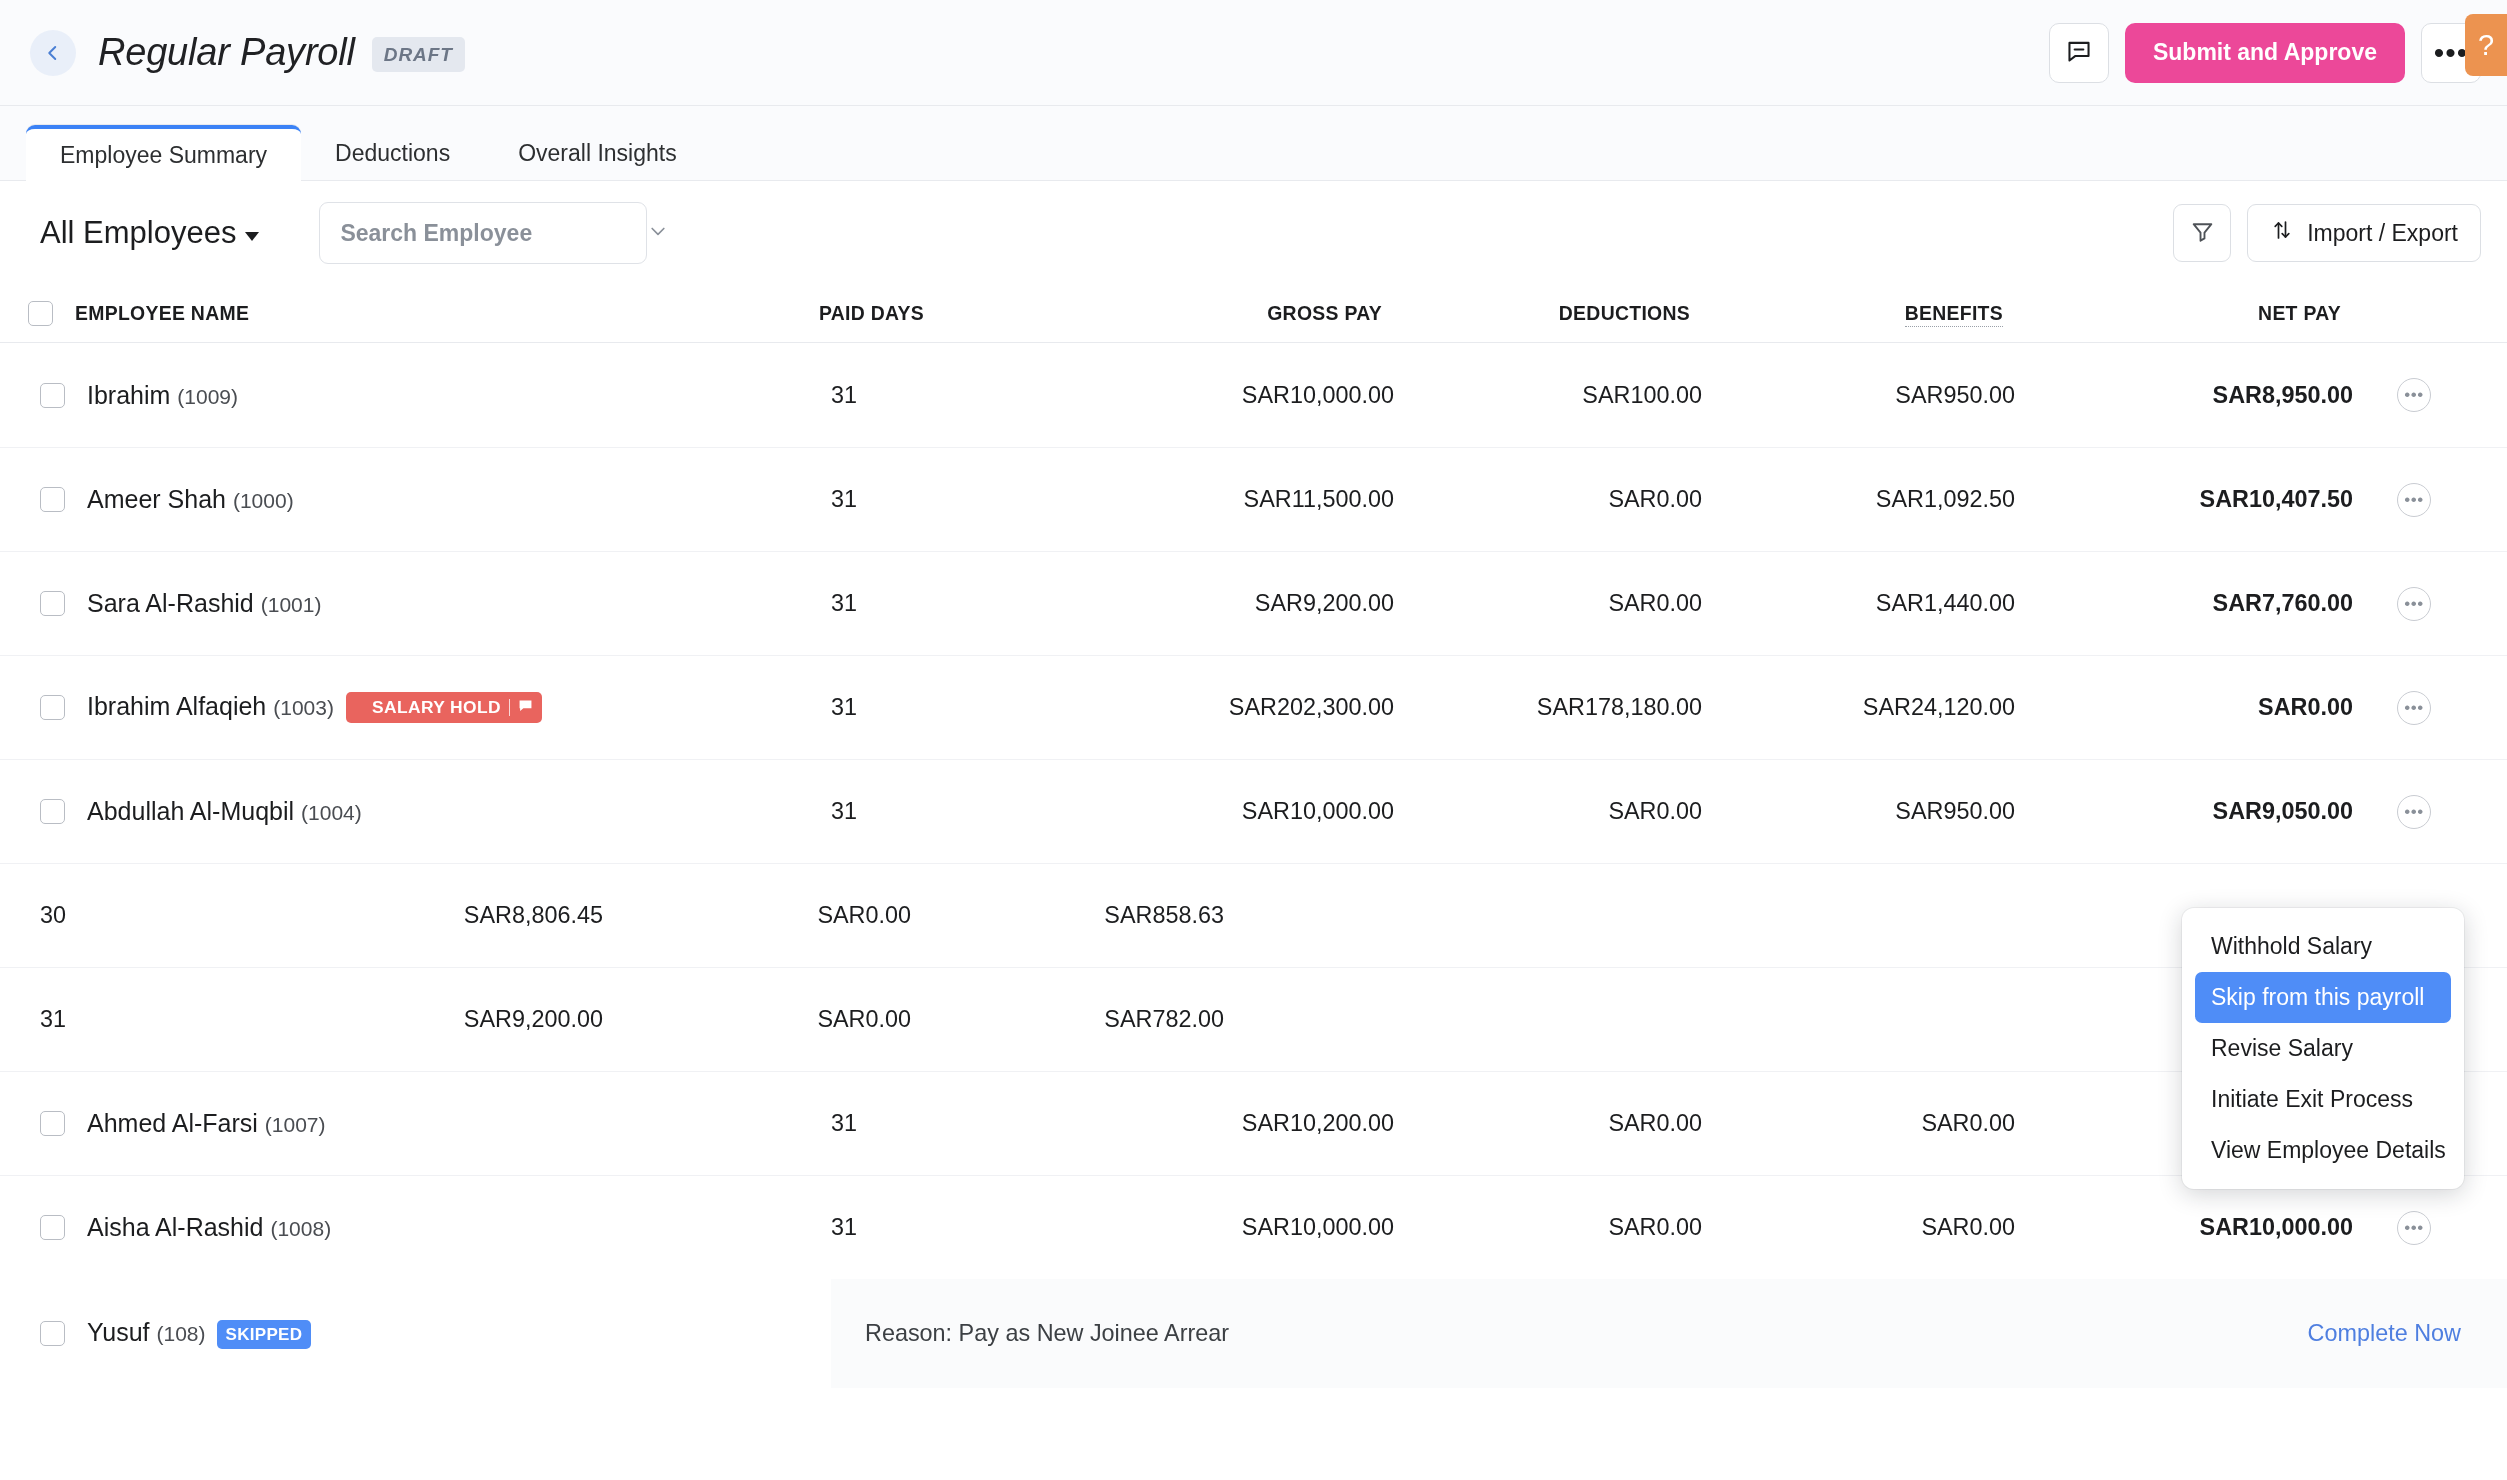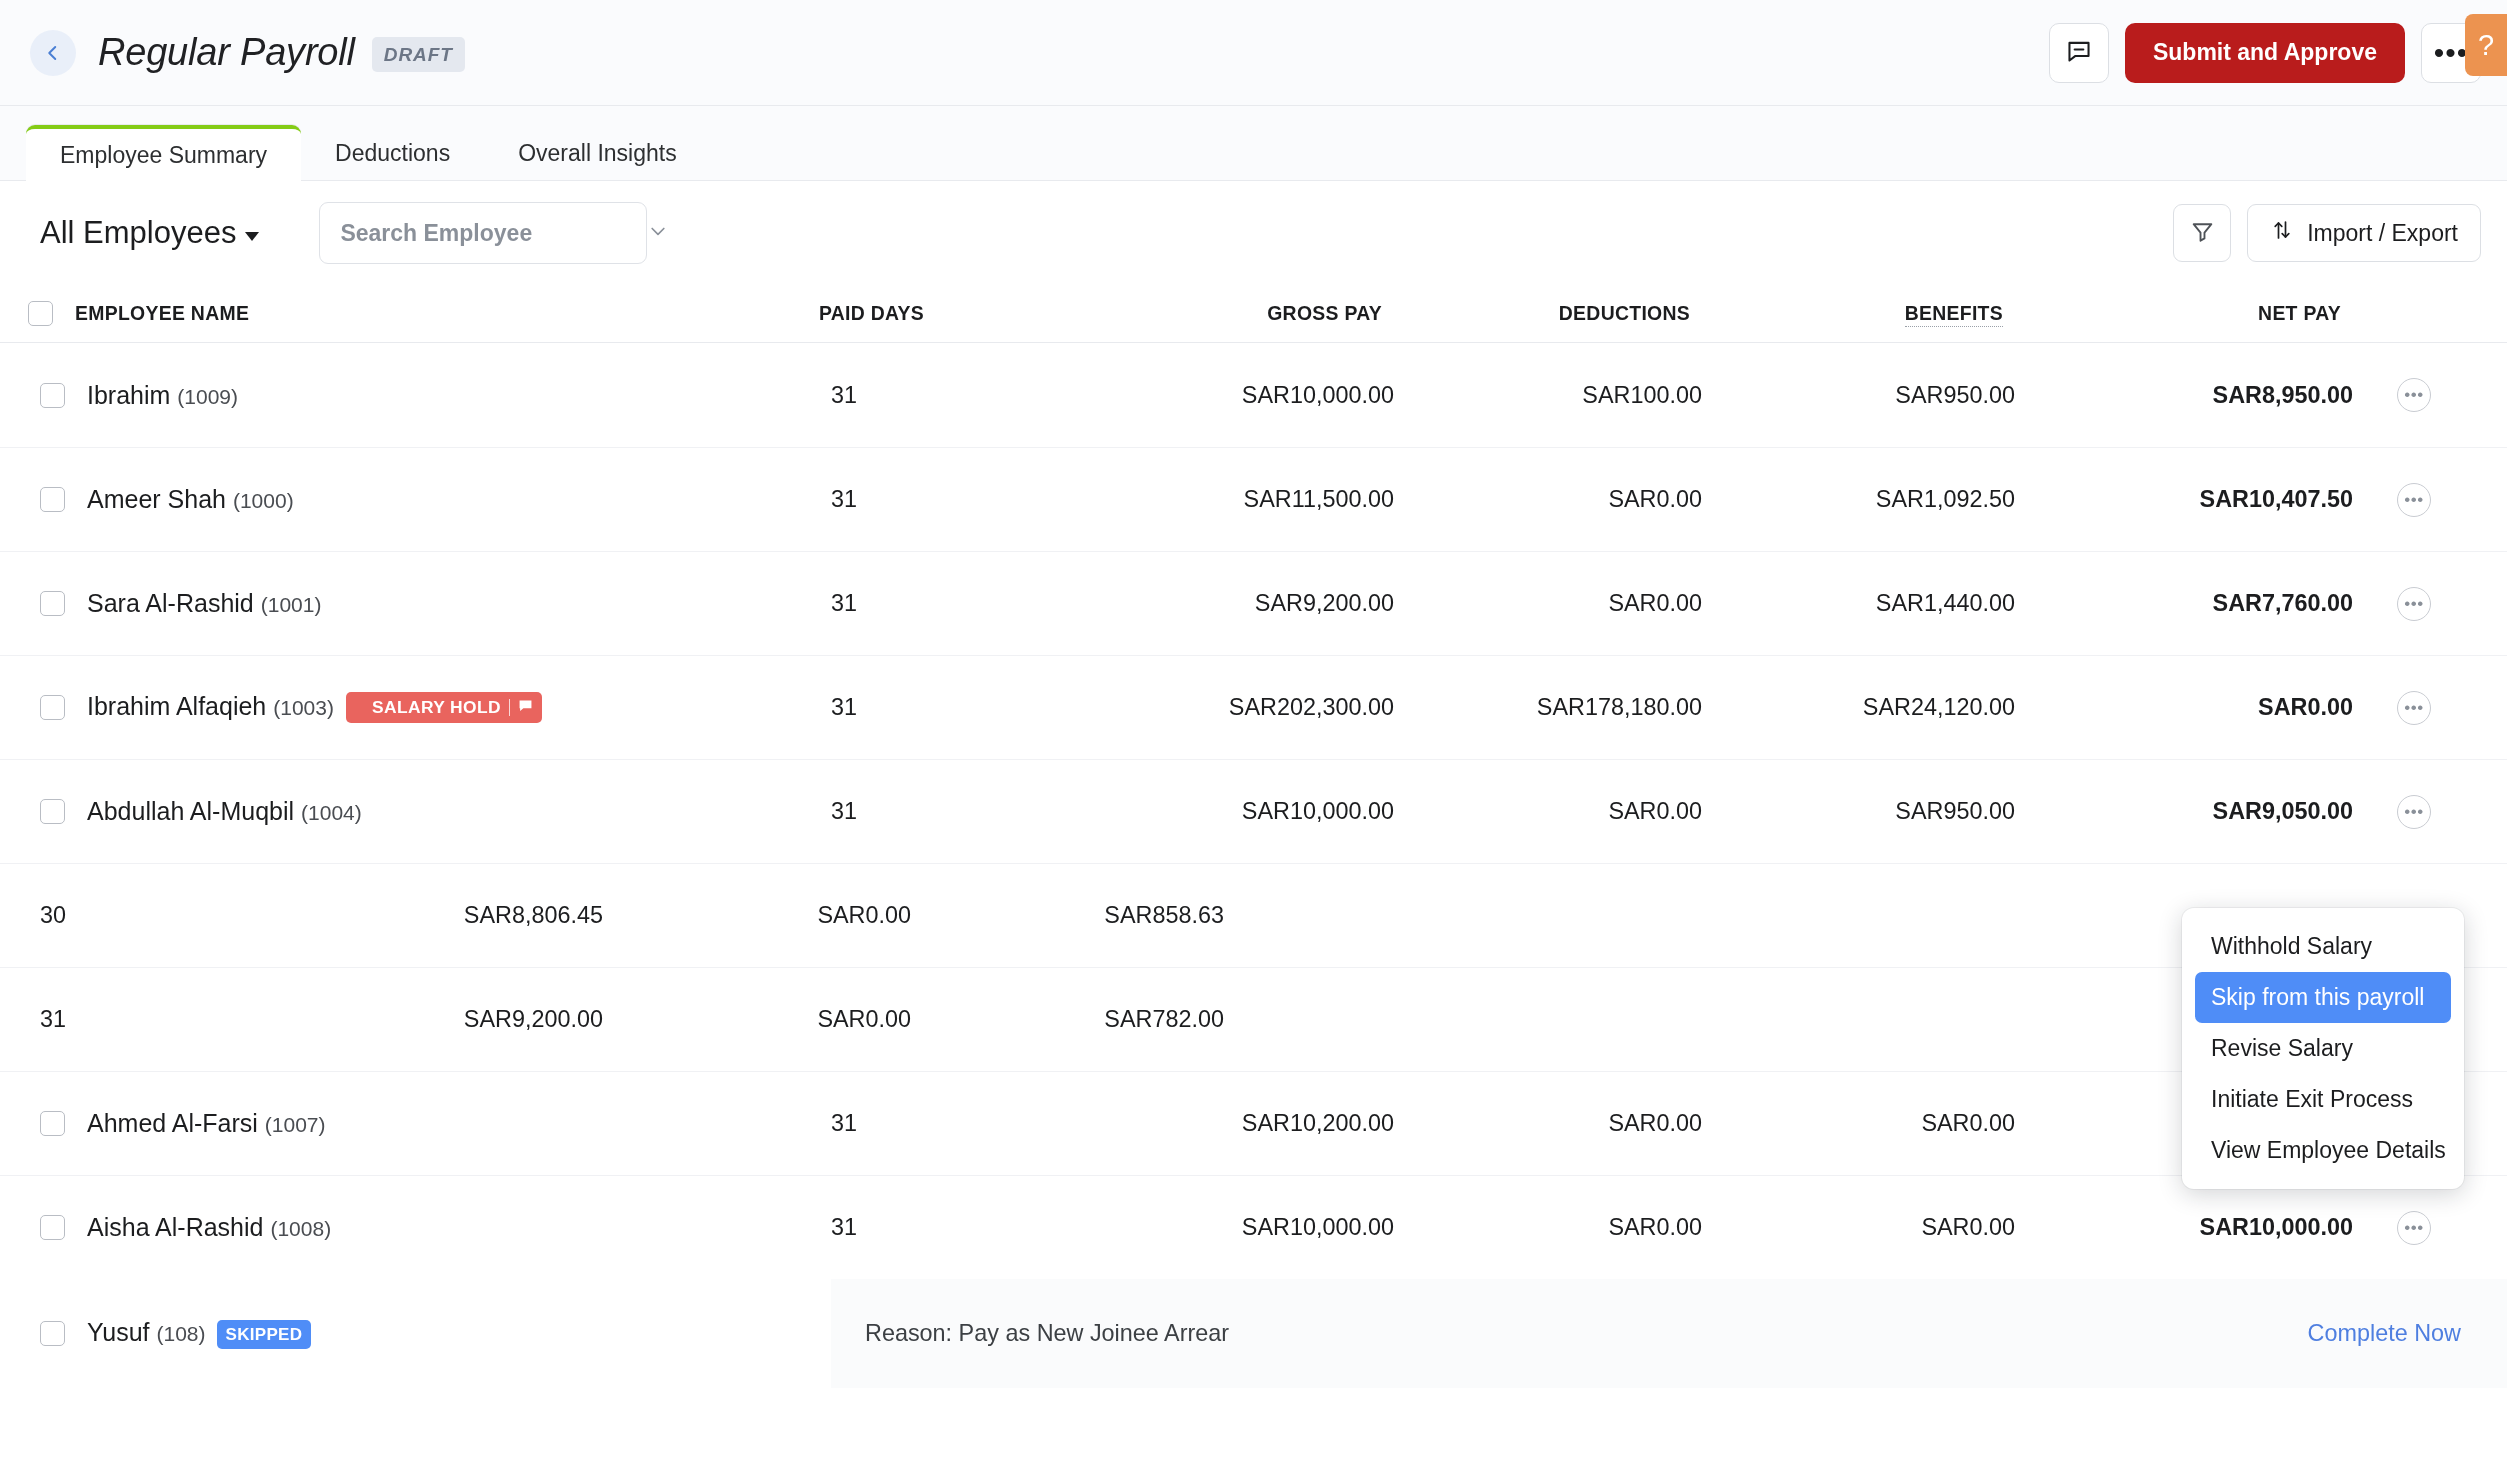--- a/index.html
+++ b/index.html
@@ -43,21 +43,21 @@
     margin-left: auto; display:flex; align-items:center; gap: 16px;
   }
   .icon-btn {
     width: 60px; height: 60px; border-radius: 10px;
     border: 1px solid #dcdfe4; background:#fff;
     display:flex; align-items:center; justify-content:center;
     cursor:pointer;
   }
   .primary-btn {
     height: 60px; border-radius: 10px;
-    background: #b91c1c; color:#fff;
+    background: #ec4899; color:#fff;
     font-size: 23px; font-weight: 600;
     padding: 0 28px;
     display:flex; align-items:center; justify-content:center;
     cursor:pointer; border: none; white-space: nowrap;
     font-family: "Liberation Sans", sans-serif;
   }
   .dots-glyph { font-size: 30px; line-height: 0.5; color:#1c1d1f; letter-spacing:1px;}
   .help-btn {
     position: absolute; right: 0; top: 14px;
     width: 42px; height: 62px;
@@ -77,21 +77,21 @@
   }
   .tabs { display:flex; align-items: flex-end; gap: 0; }
   .tab {
     font-size: 23px; color: #2d2f31;
     padding: 0 34px; height: 56px;
     display:flex; align-items:center; cursor:pointer;
     white-space: nowrap; position: relative;
   }
   .tab.active {
     background: #ffffff;
-    border-top: 4px solid #84cc16;
+    border-top: 4px solid #3b82f6;
     border-radius: 9px 9px 0 0;
     box-shadow: 0 -1px 0 #e8eaee;
     font-weight: 400;
   }
   .tabs-underline {
     position:absolute; left:0; right:0; bottom:0; height:1px; background:#e8eaee;
   }
 
   
   .filterbar {

